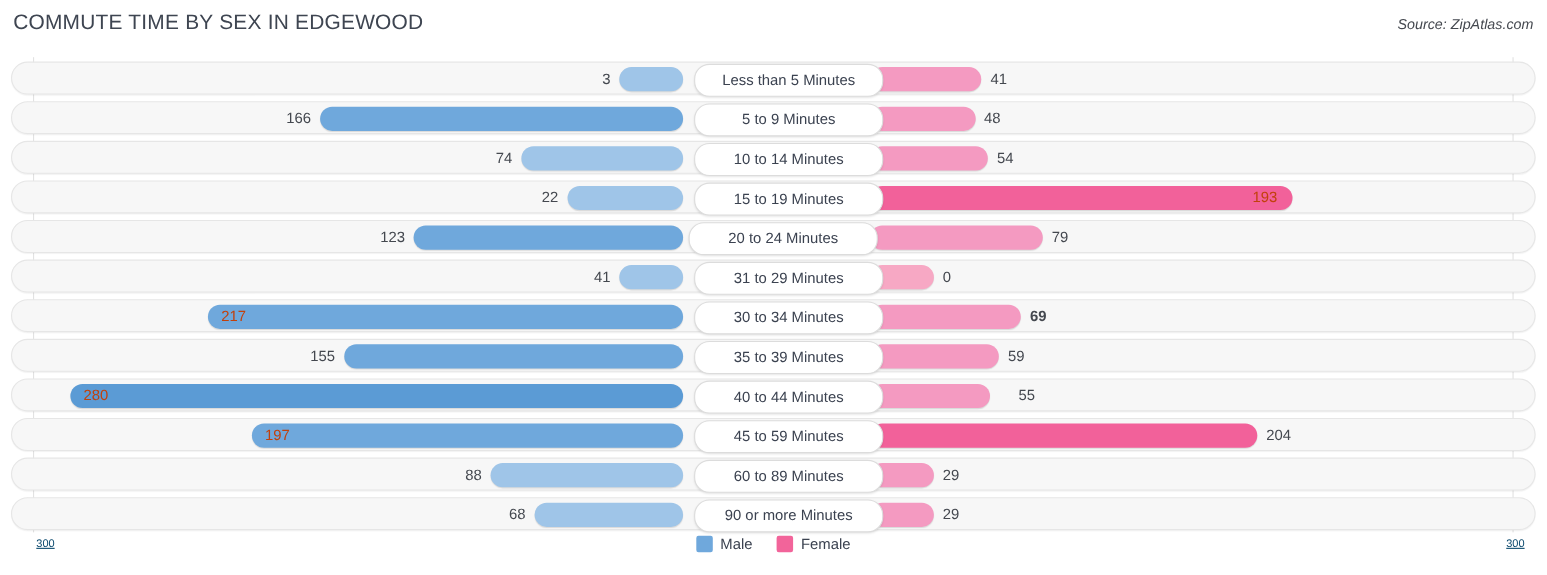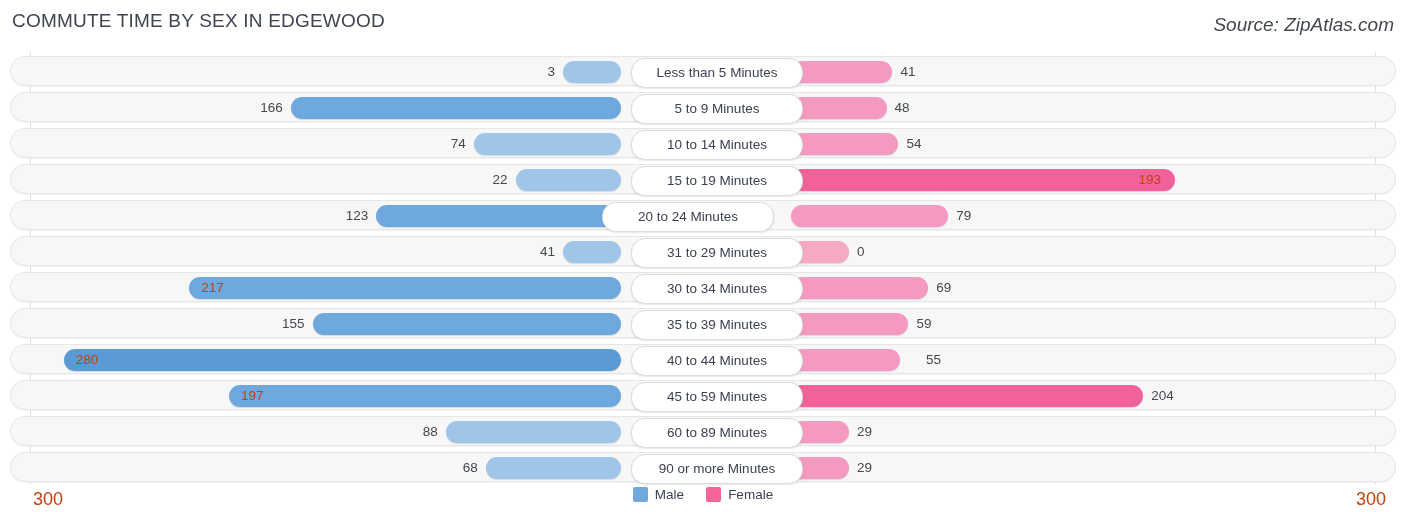--- a/index.html
+++ b/index.html
@@ -11,21 +11,21 @@
   .page{position:relative;width:1406px;height:523px;}
 
   
   .title{
     position:absolute;left:12px;top:10px;
     font-size:19px;letter-spacing:.2px;color:#3e4551;
     font-weight:400;white-space:nowrap;
   }
   .source{
     position:absolute;right:12px;top:14px;
-    font-size:19px;font-style:italic;color:#44484f;white-space:nowrap;
+    font-size:13px;font-style:italic;color:#44484f;white-space:nowrap;
   }
 
   
   .plot{position:absolute;left:0;top:52px;width:1406px;height:432px;}
 
   .gridline{position:absolute;top:0;bottom:0;width:1px;background:#e2e2e2;}
   .gridline.left{left:30px;}
   .gridline.right{left:1375px;}
 
   .row{
@@ -54,21 +54,21 @@
   .pill{
     position:absolute;top:1px;height:28px;line-height:28px;
     background:#ffffff;border:1px solid #dcdcdc;border-radius:14px;
     font-size:13.5px;color:#3b4250;text-align:center;
     box-shadow:0 1px 2px rgba(0,0,0,.10);
     white-space:nowrap;z-index:3;
   }
 
   
   .axis-label{
-    position:absolute;top:489px;font-size:18px;color:#c2410c;
+    position:absolute;top:489px;font-size:10px;color:#0c4a6e;text-decoration:underline;
   }
   .axis-label.left{left:33px;}
   .axis-label.right{right:20px;}
 
   .legend{
     position:absolute;top:487px;left:0;width:1406px;
     display:flex;justify-content:center;align-items:center;gap:22px;
   }
   .legend-item{display:flex;align-items:center;gap:7px;}
   .swatch{width:15px;height:15px;border-radius:2px;display:block;}
@@ -111,34 +111,34 @@
         <div class="val" style="left: 496.53px; transform: translateX(-100%);">22</div>
         <div class="bar female" style="left: 780px; width: 384.07px; background: rgb(242, 97, 154);"></div>
         <div class="val inside" style="left: 1150.07px; transform: translateX(-100%);">193</div>
         <div class="pill" style="left: 620px; width: 170px;">15 to 19 Minutes</div>
       </div>
       <div class="row" style="top: 148px;">
         <div class="bar male" style="left: 365.23px; width: 244.77px; background: rgb(111, 168, 220);"></div>
         <div class="val" style="left: 357.23px; transform: translateX(-100%);">123</div>
         <div class="bar female" style="left: 780px; width: 157.21px; background: rgb(244, 154, 193);"></div>
         <div class="val" style="left: 945.21px;">79</div>
-        <div class="pill" style="left: 591px; width: 170px;">20 to 24 Minutes</div>
+        <div class="pill" style="left: 615px; width: 170px;">20 to 24 Minutes</div>
       </div>
       <div class="row" style="top: 184px;">
         <div class="bar male" style="left: 552px; width: 58px; background: rgb(159, 197, 232);"></div>
         <div class="val" style="left: 544px; transform: translateX(-100%);">41</div>
         <div class="bar female" style="left: 780px; width: 58px; background: rgb(247, 168, 196);"></div>
         <div class="val" style="left: 846px;">0</div>
         <div class="pill" style="left: 620px; width: 170px;">31 to 29 Minutes</div>
       </div>
       <div class="row" style="top: 220px;">
         <div class="bar male" style="left: 178.17px; width: 431.83px; background: rgb(111, 168, 220);"></div>
         <div class="val inside" style="left: 190.17px;">217</div>
         <div class="bar female" style="left: 780px; width: 137.31px; background: rgb(244, 154, 193);"></div>
-        <div class="val" style="left: 925.31px;">69</div>
+        <div class="val" style="left: 925.31px; font-weight: bold;">69</div>
         <div class="pill" style="left: 620px; width: 170px;">30 to 34 Minutes</div>
       </div>
       <div class="row" style="top: 256px;">
         <div class="bar male" style="left: 301.55px; width: 308.45px; background: rgb(111, 168, 220);"></div>
         <div class="val" style="left: 293.55px; transform: translateX(-100%);">155</div>
         <div class="bar female" style="left: 780px; width: 117.41px; background: rgb(244, 154, 193);"></div>
         <div class="val" style="left: 905.41px;">59</div>
         <div class="pill" style="left: 620px; width: 170px;">35 to 39 Minutes</div>
       </div>
       <div class="row" style="top: 292px;">

